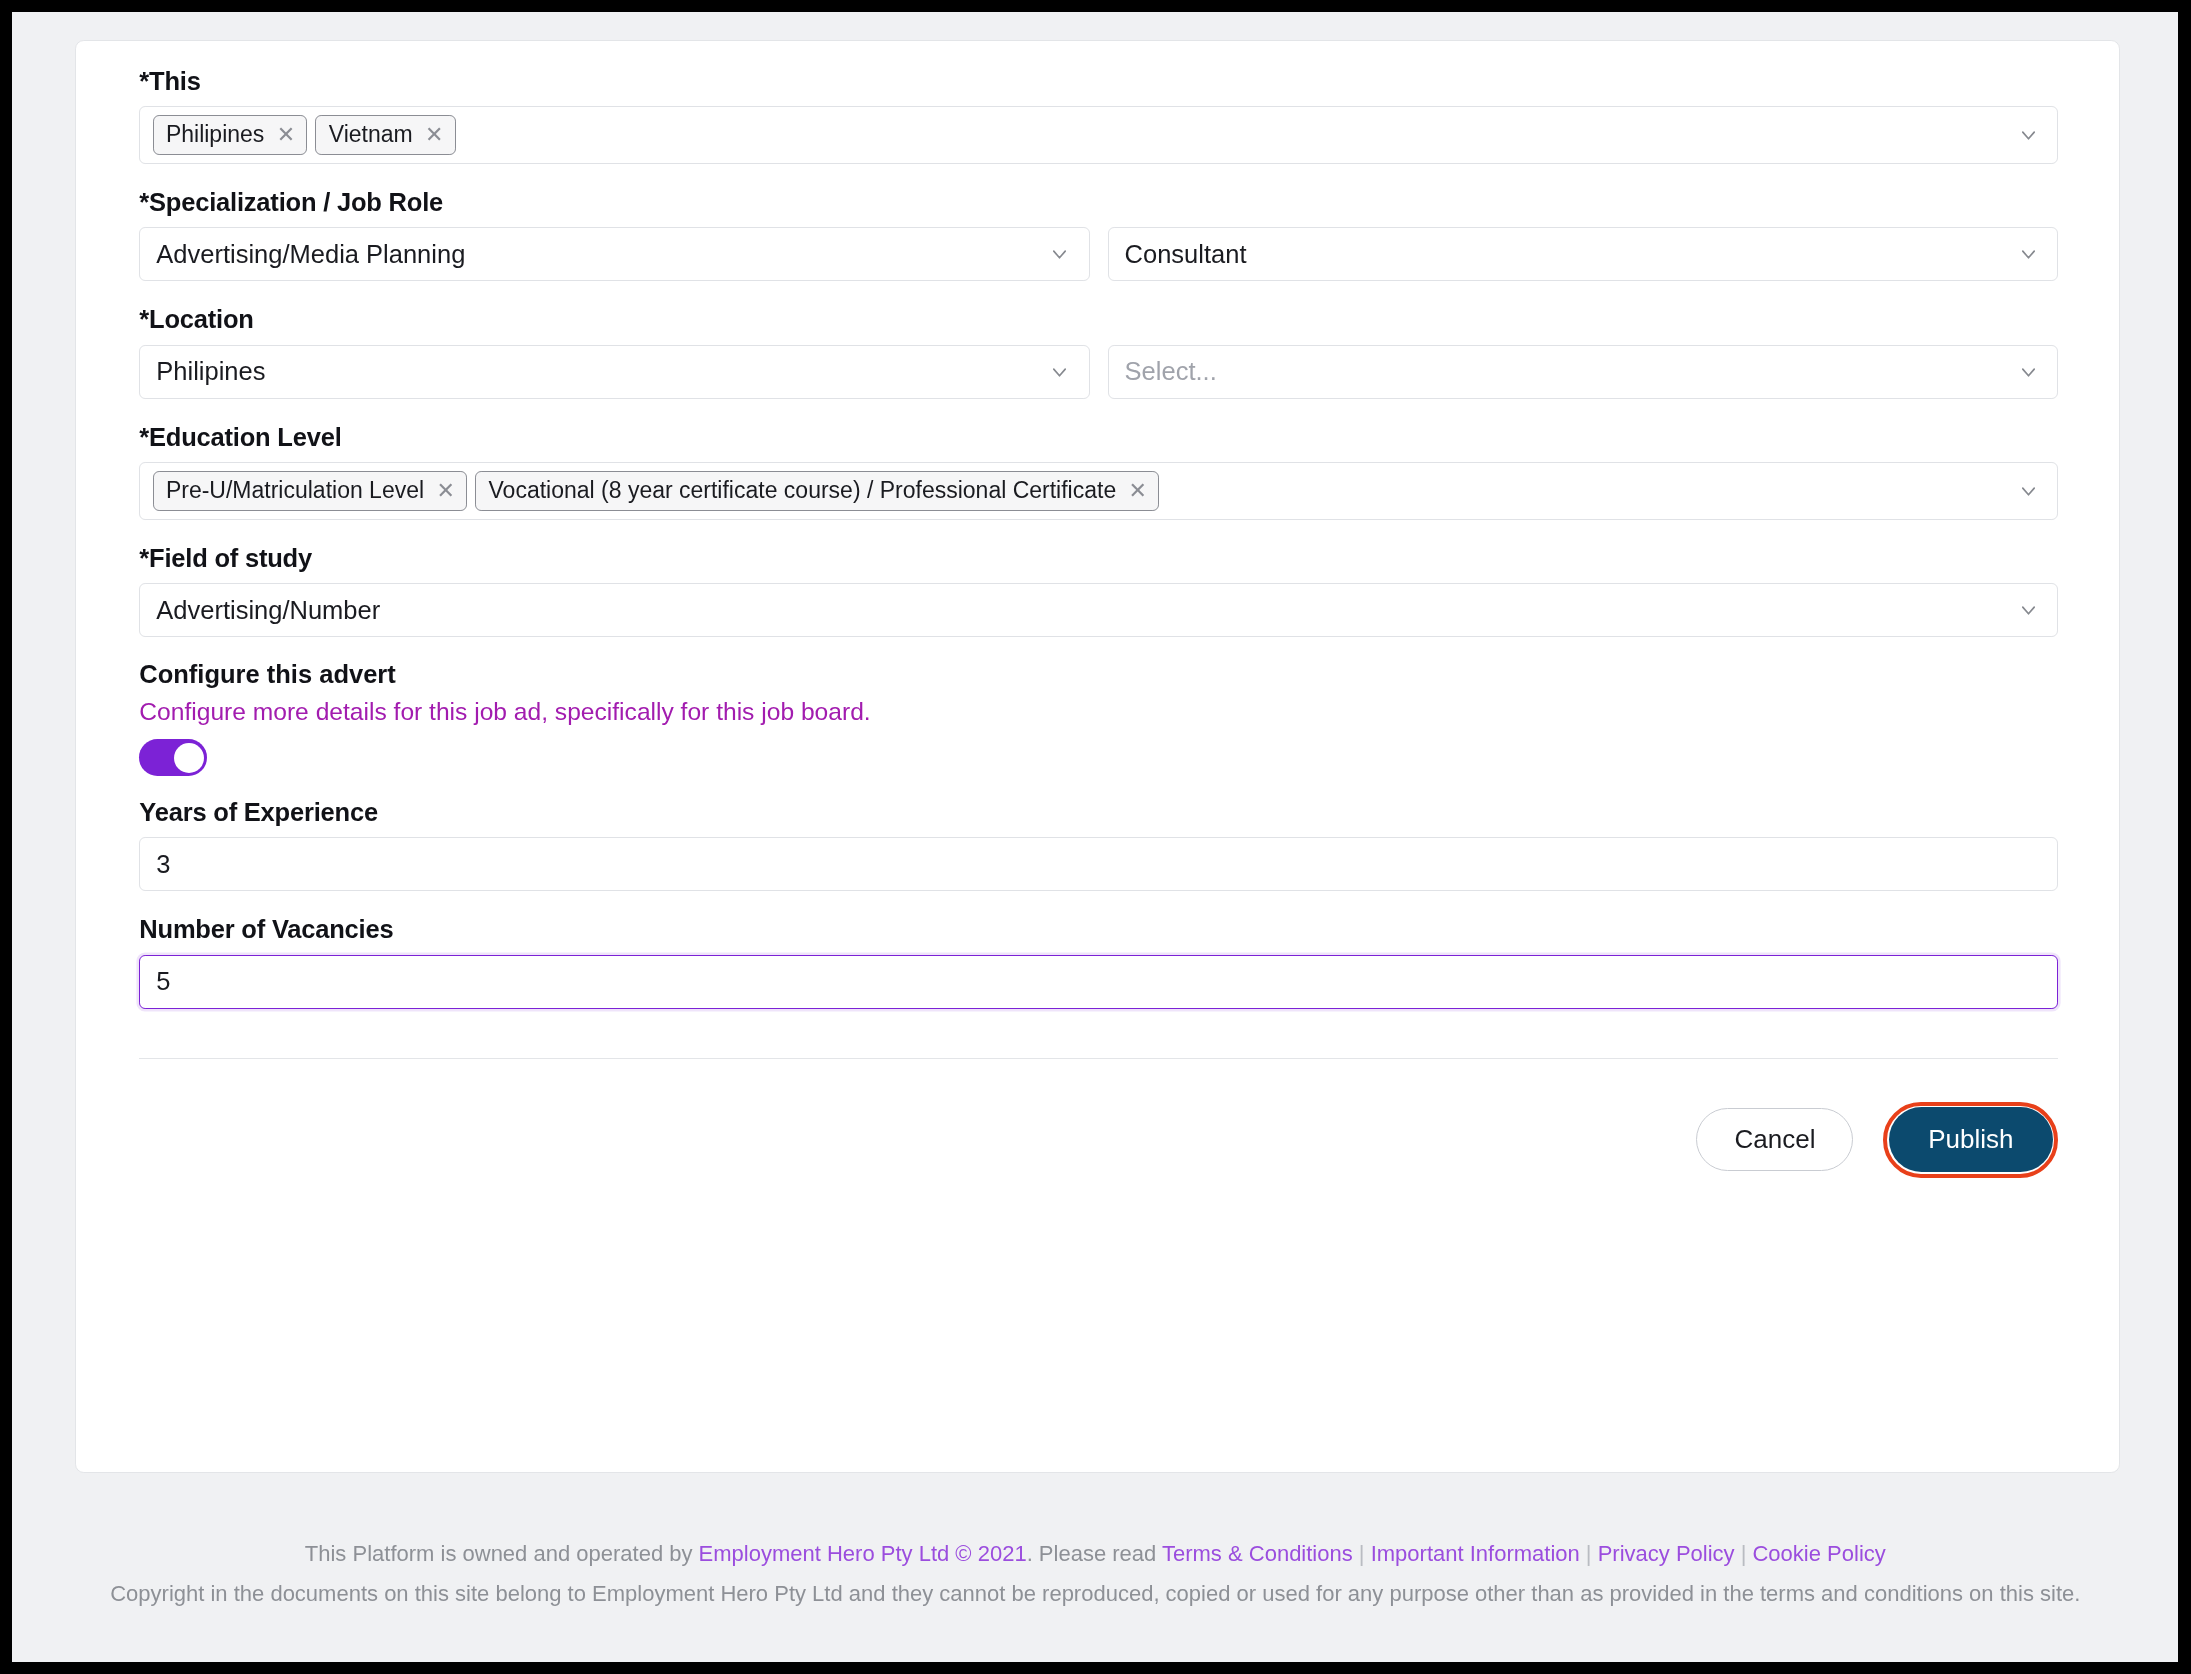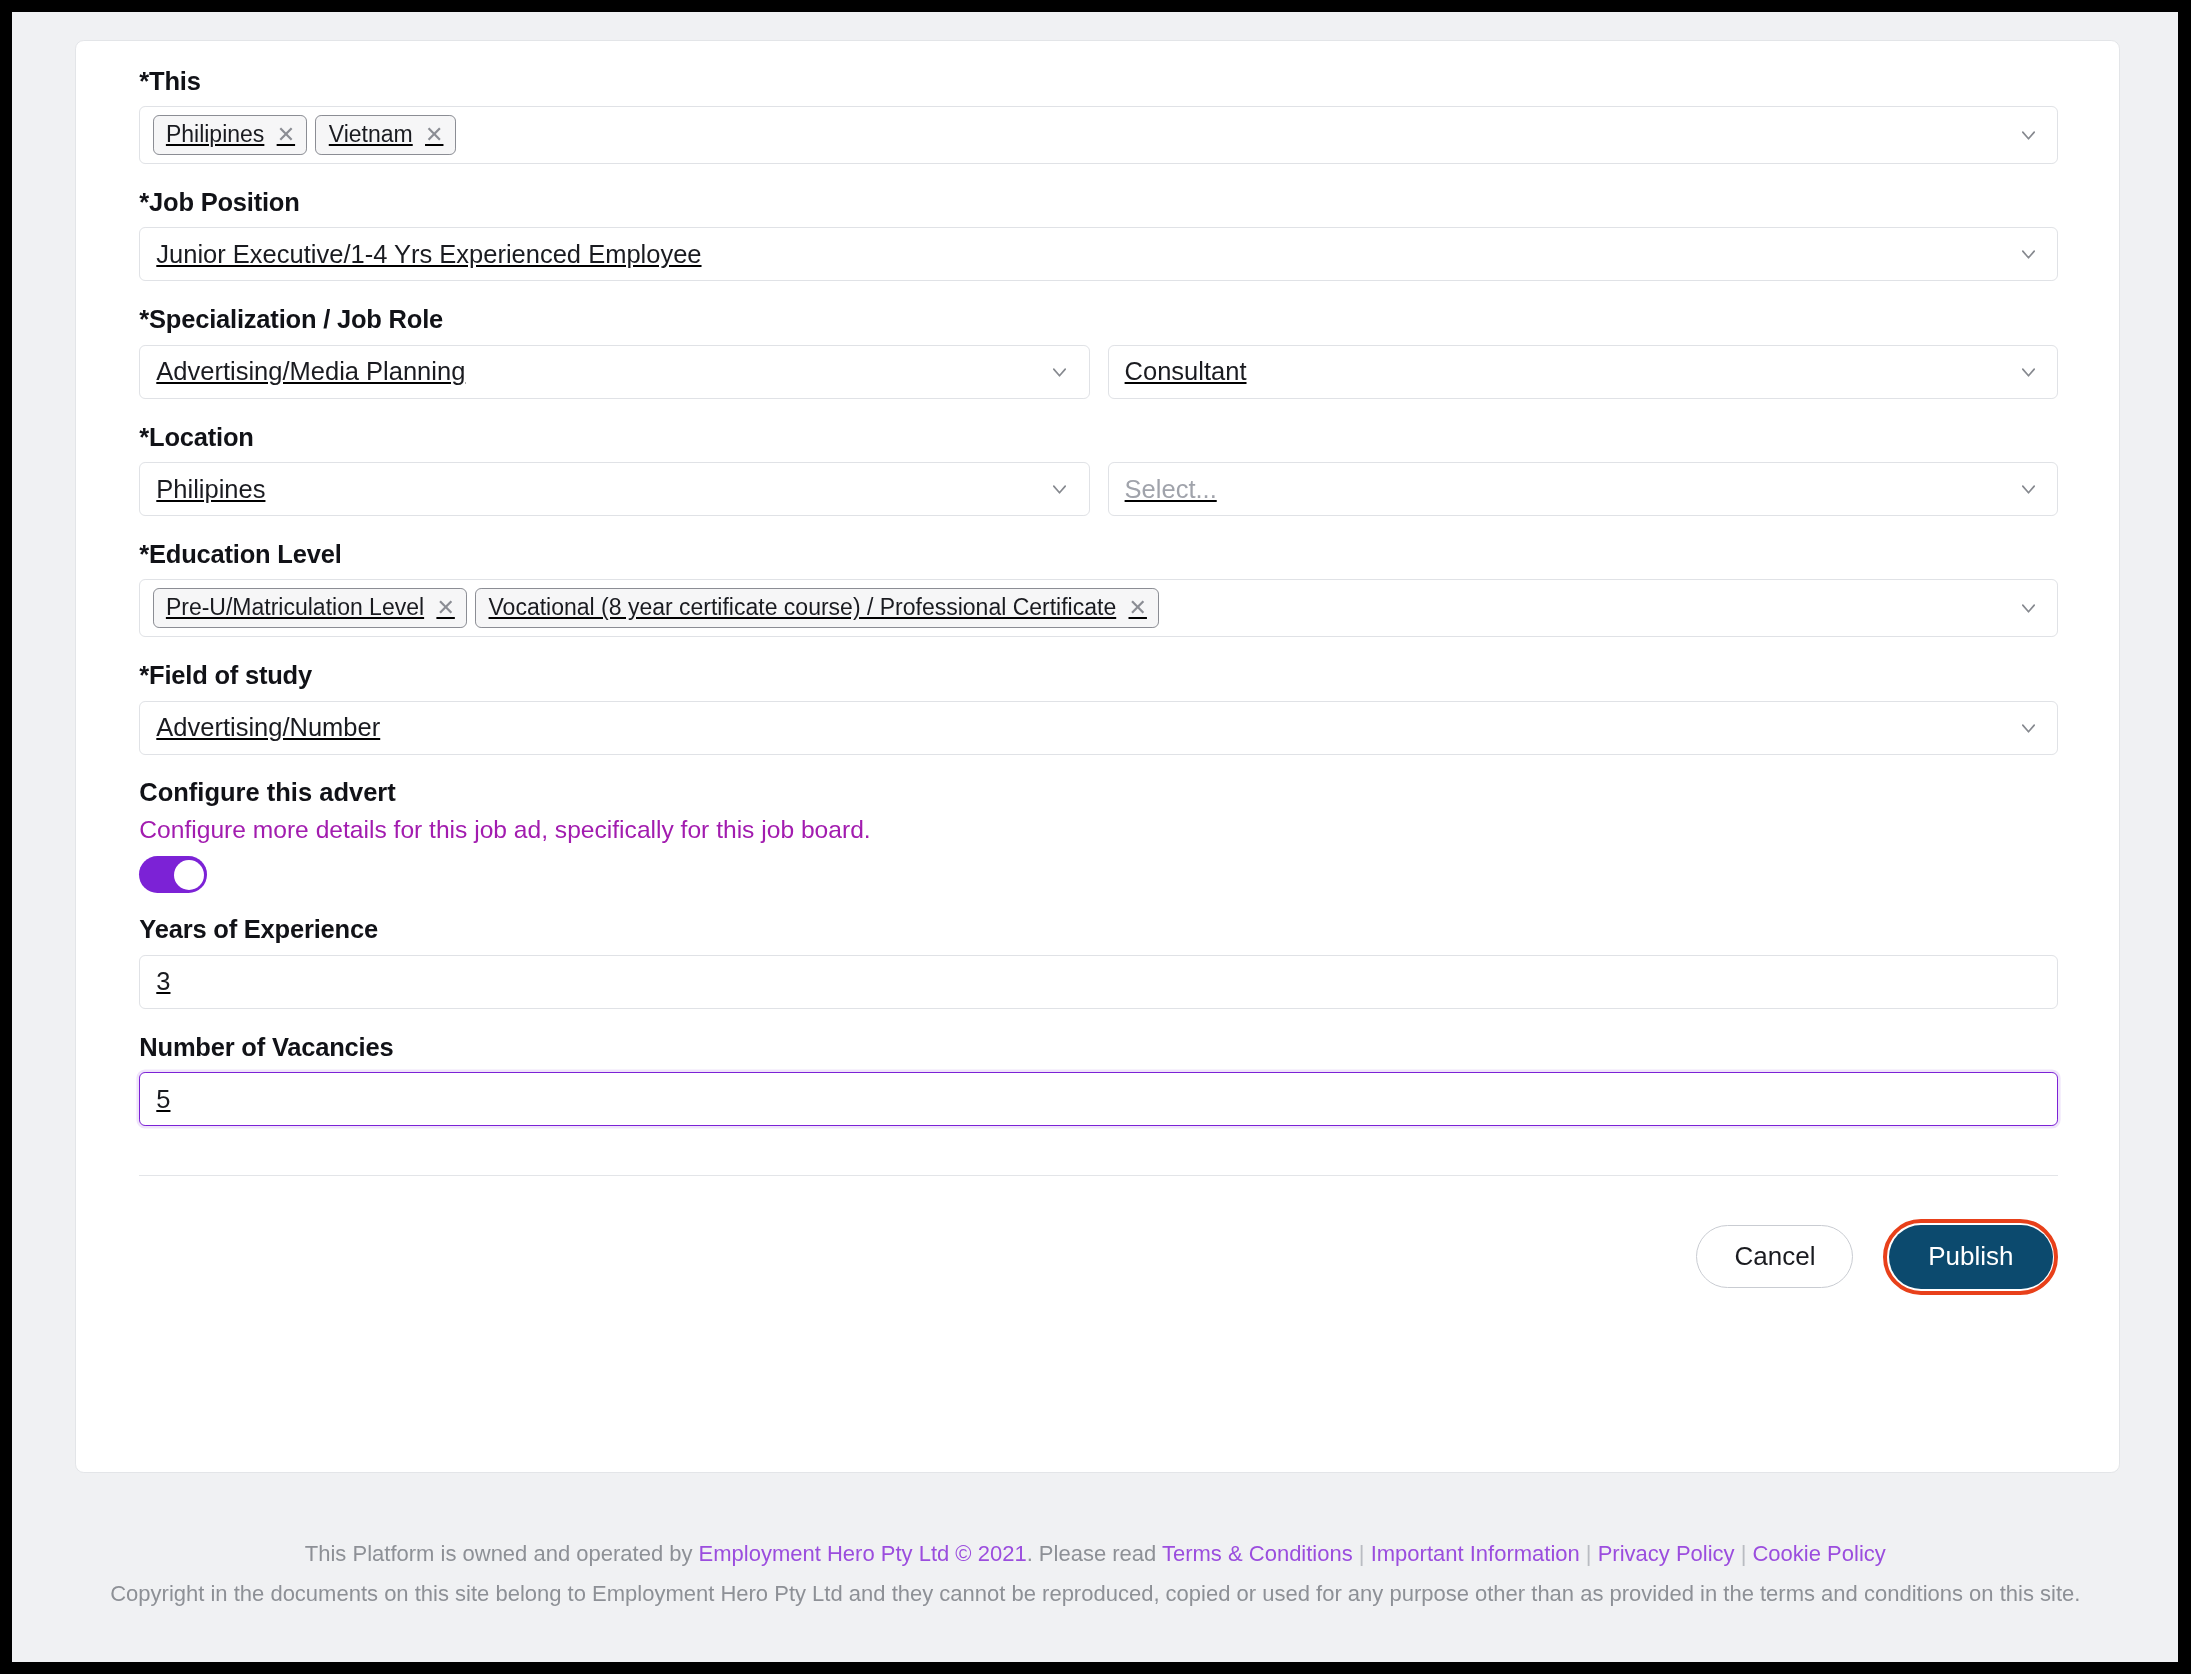--- a/index.html
+++ b/index.html
@@ -58,21 +58,20 @@
     position: relative;
     box-sizing: border-box;
     width: 100%;
     min-height: 54px;
     background: #ffffff;
     border: 0.9px solid #e0e2e6;
     border-radius: 6.1px;
     display: flex;
     align-items: center;
     padding: 0 51px 0 16px;
-    text-decoration: underline;
   }
   .control-text {
     font-size: 25.5px;
     color: #1a1b20;
     line-height: 1.2;
     white-space: nowrap;
   }
   .control-text.placeholder { color: #a0a3ab; }
 
   .chev {
@@ -253,31 +252,20 @@
             <span class="tag-x">✕</span>
           </span>
           <span class="chev">
             <svg width="23" height="23" viewBox="0 0 24 24" fill="none" stroke="#86898f" stroke-width="1.7" stroke-linecap="round" stroke-linejoin="round">
                 <polyline points="6 9 12 16 18 9"></polyline>
               </svg>
           </span>
         </div>
       </div>
 
-      <div class="block">
-        <div class="field-label">*Job Position</div>
-        <div class="control">
-          <span class="control-text">Junior Executive/1-4 Yrs Experienced Employee</span>
-          <span class="chev">
-            <svg width="23" height="23" viewBox="0 0 24 24" fill="none" stroke="#86898f" stroke-width="1.7" stroke-linecap="round" stroke-linejoin="round">
-                <polyline points="6 9 12 16 18 9"></polyline>
-              </svg>
-          </span>
-        </div>
-      </div>
 
       <div class="block">
         <div class="field-label">*Specialization / Job Role</div>
         <div class="row2">
           <div class="col">
             <div class="control">
               <span class="control-text">Advertising/Media Planning</span>
               <span class="chev">
                 <svg width="23" height="23" viewBox="0 0 24 24" fill="none" stroke="#86898f" stroke-width="1.7" stroke-linecap="round" stroke-linejoin="round">
                     <polyline points="6 9 12 16 18 9"></polyline>

